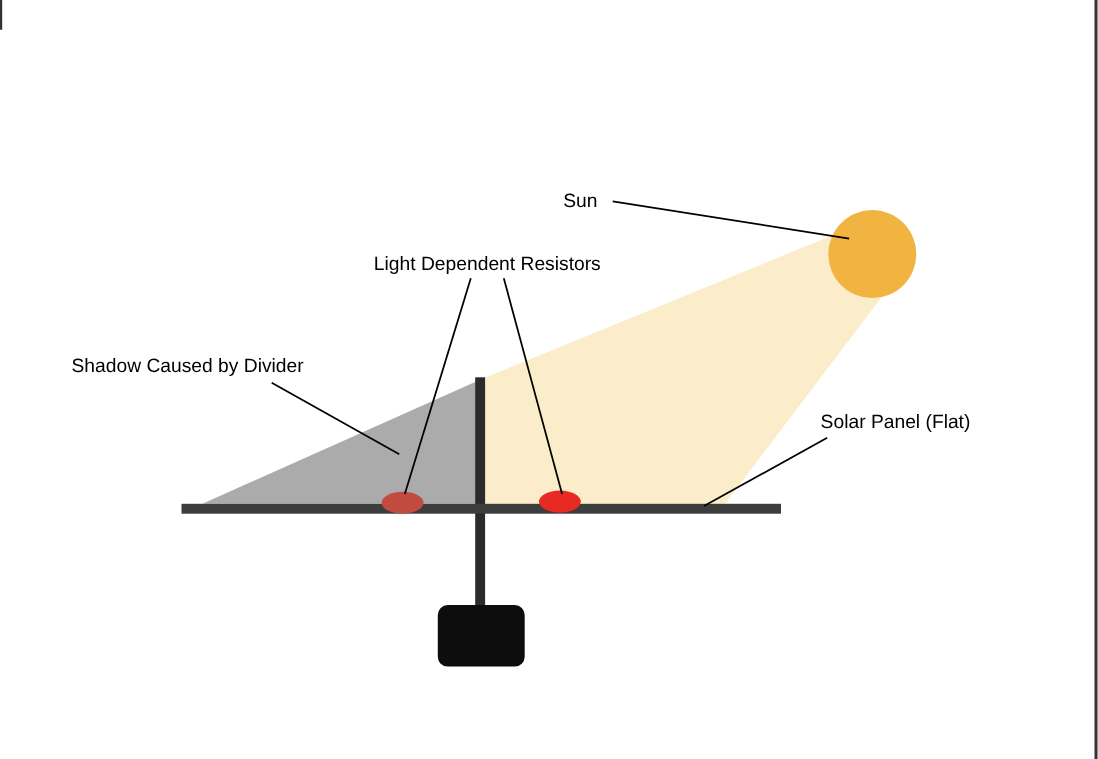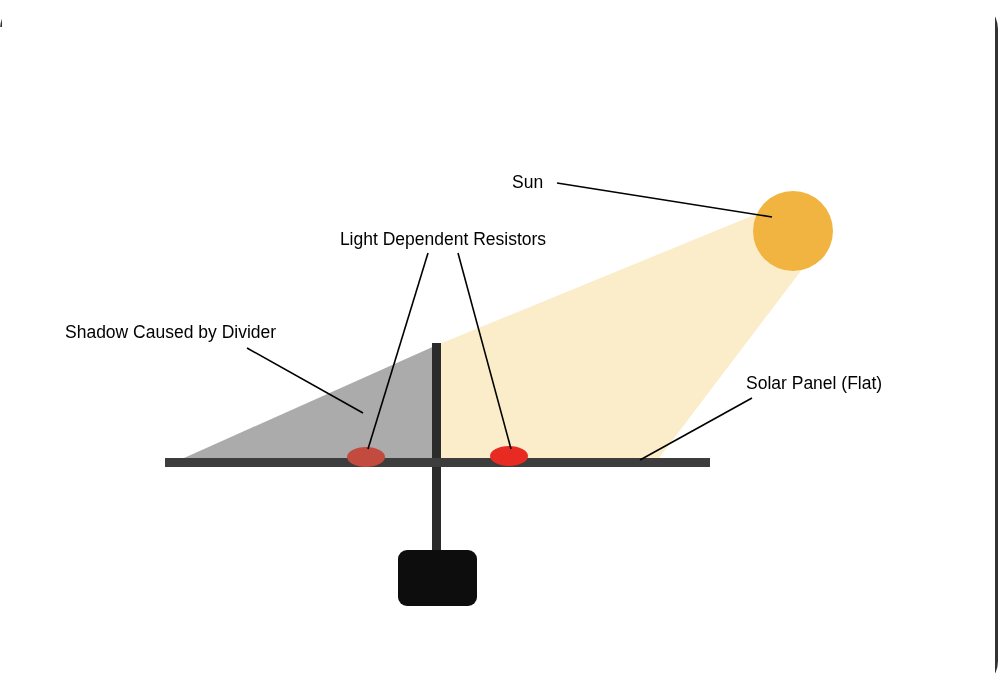--- a/index.html
+++ b/index.html
@@ -7,21 +7,20 @@
     padding: 0;
     background: #ffffff;
     font-family: "Liberation Sans", sans-serif;
   }
   .canvas {
     position: relative;
     width: 998px;
     height: 690px;
     background: #ffffff;
     overflow: hidden;
-    border-radius: 29px;
   }
   svg {
     display: block;
   }
   .diagram-label {
     font-family: "Liberation Sans", sans-serif;
     font-size: 17.5px;
     fill: #000000;
   }
   .leader {

